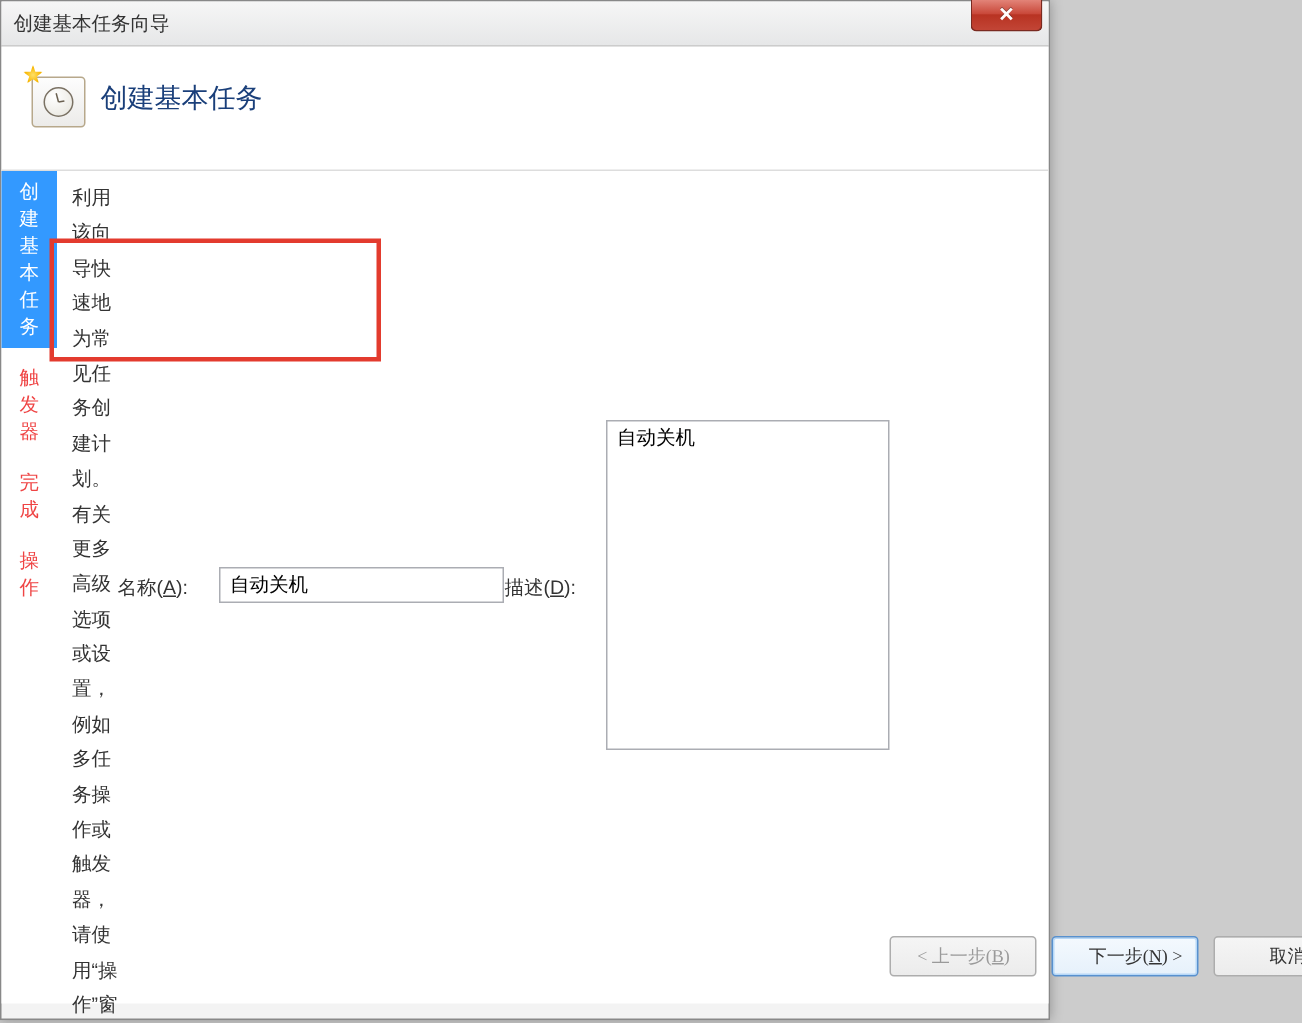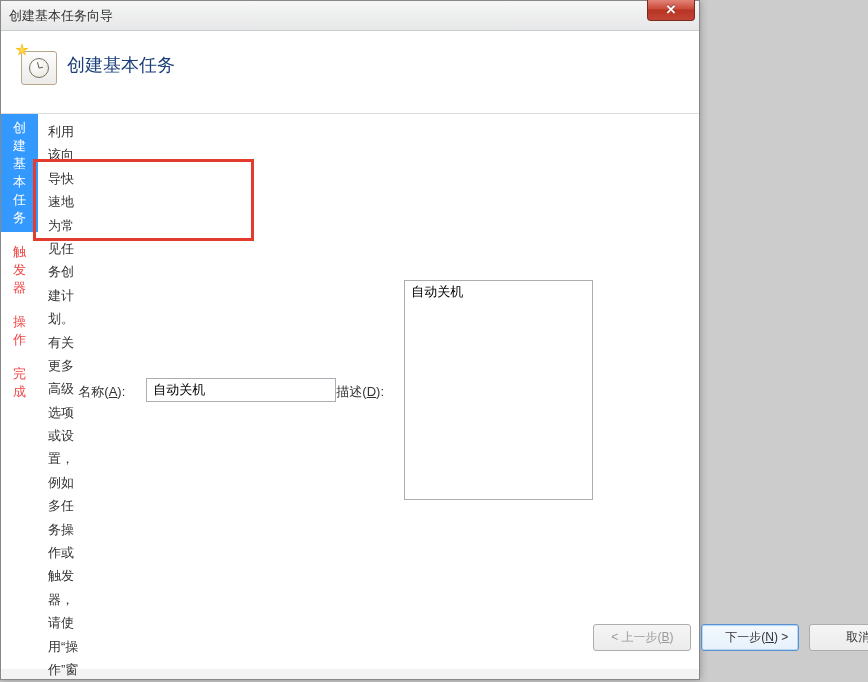--- a/index.html
+++ b/index.html
@@ -211,21 +211,21 @@
       justify-content: flex-end;
       gap: 10px;
     }
     .btn {
       min-width: 98px;
       height: 27px;
       border: 1px solid #adadad;
       background: linear-gradient(to bottom,#f5f5f5,#ececec);
       border-radius: 3px;
       font-size: 12px;
-      font-family: Liberation Sans, sans-serif;
+      font-family: Liberation Serif, serif;
       cursor: pointer;
       padding: 4px 10px;
       color: #333;
     }
     .btn:disabled {
       color: #9a9a9a;
       cursor: default;
     }
     .btn.default {
       border: 1px solid #5891cf;
@@ -259,22 +259,22 @@
       </div>
       <div class="header-title">创建基本任务</div>
     </div>
   </div>
 
   <div class="body-area">
 
     <div class="sidebar">
       <a class="sidebar-item active">创建基本任务</a>
       <a class="sidebar-item">触发器</a>
+      <a class="sidebar-item">完成</a>
       <a class="sidebar-item">操作</a>
-      <a class="sidebar-item">完成</a>
     </div>
 
     <div class="main-panel">
 
       <div class="instruction-text">利用该向导快速地为常见任务创建计划。有关更多高级选项或设置，例如多任务操作或触发器，请使用“操作”窗格中的“创建任务”命令。</div>
 
       <div class="form-row">
         <div class="form-label">
           <span>名称(</span><span class="hotkey">A</span><span>):</span>
         </div>

